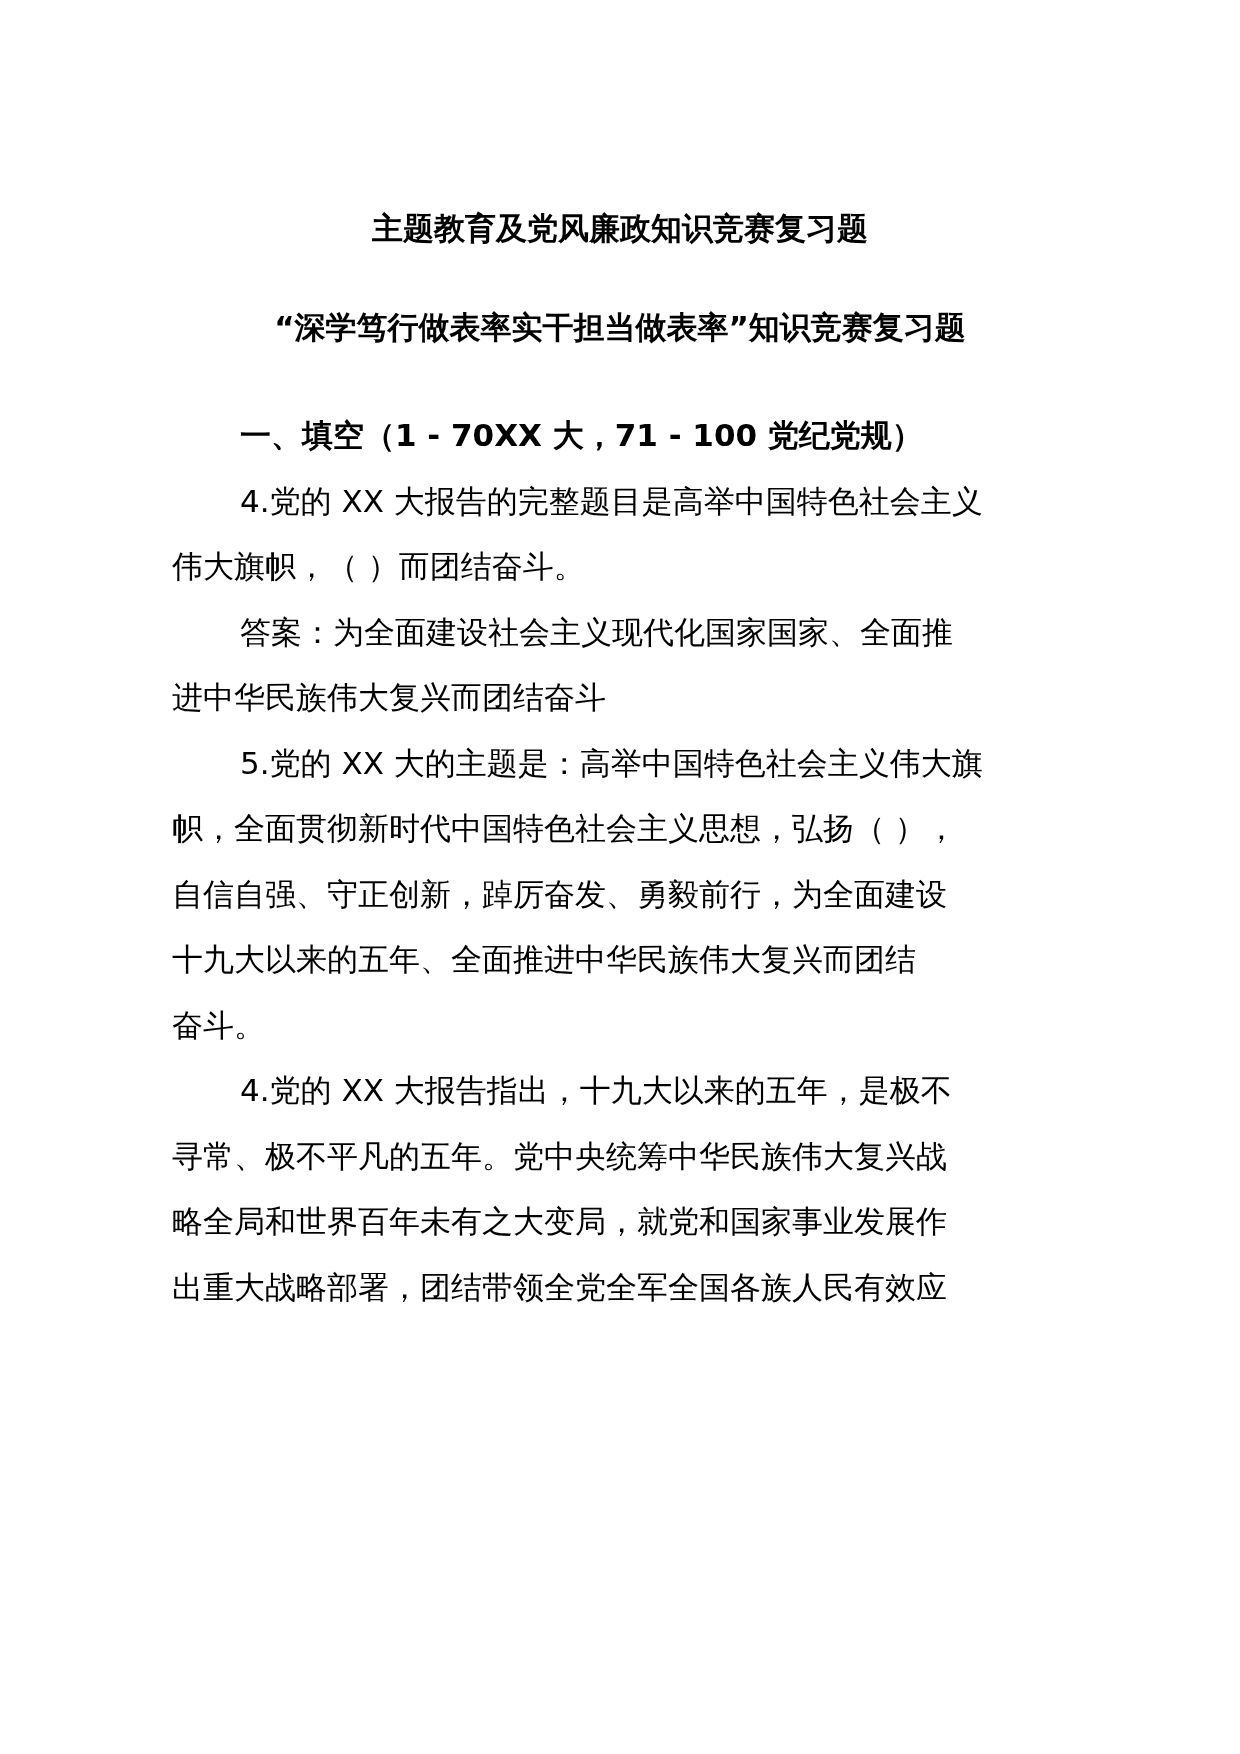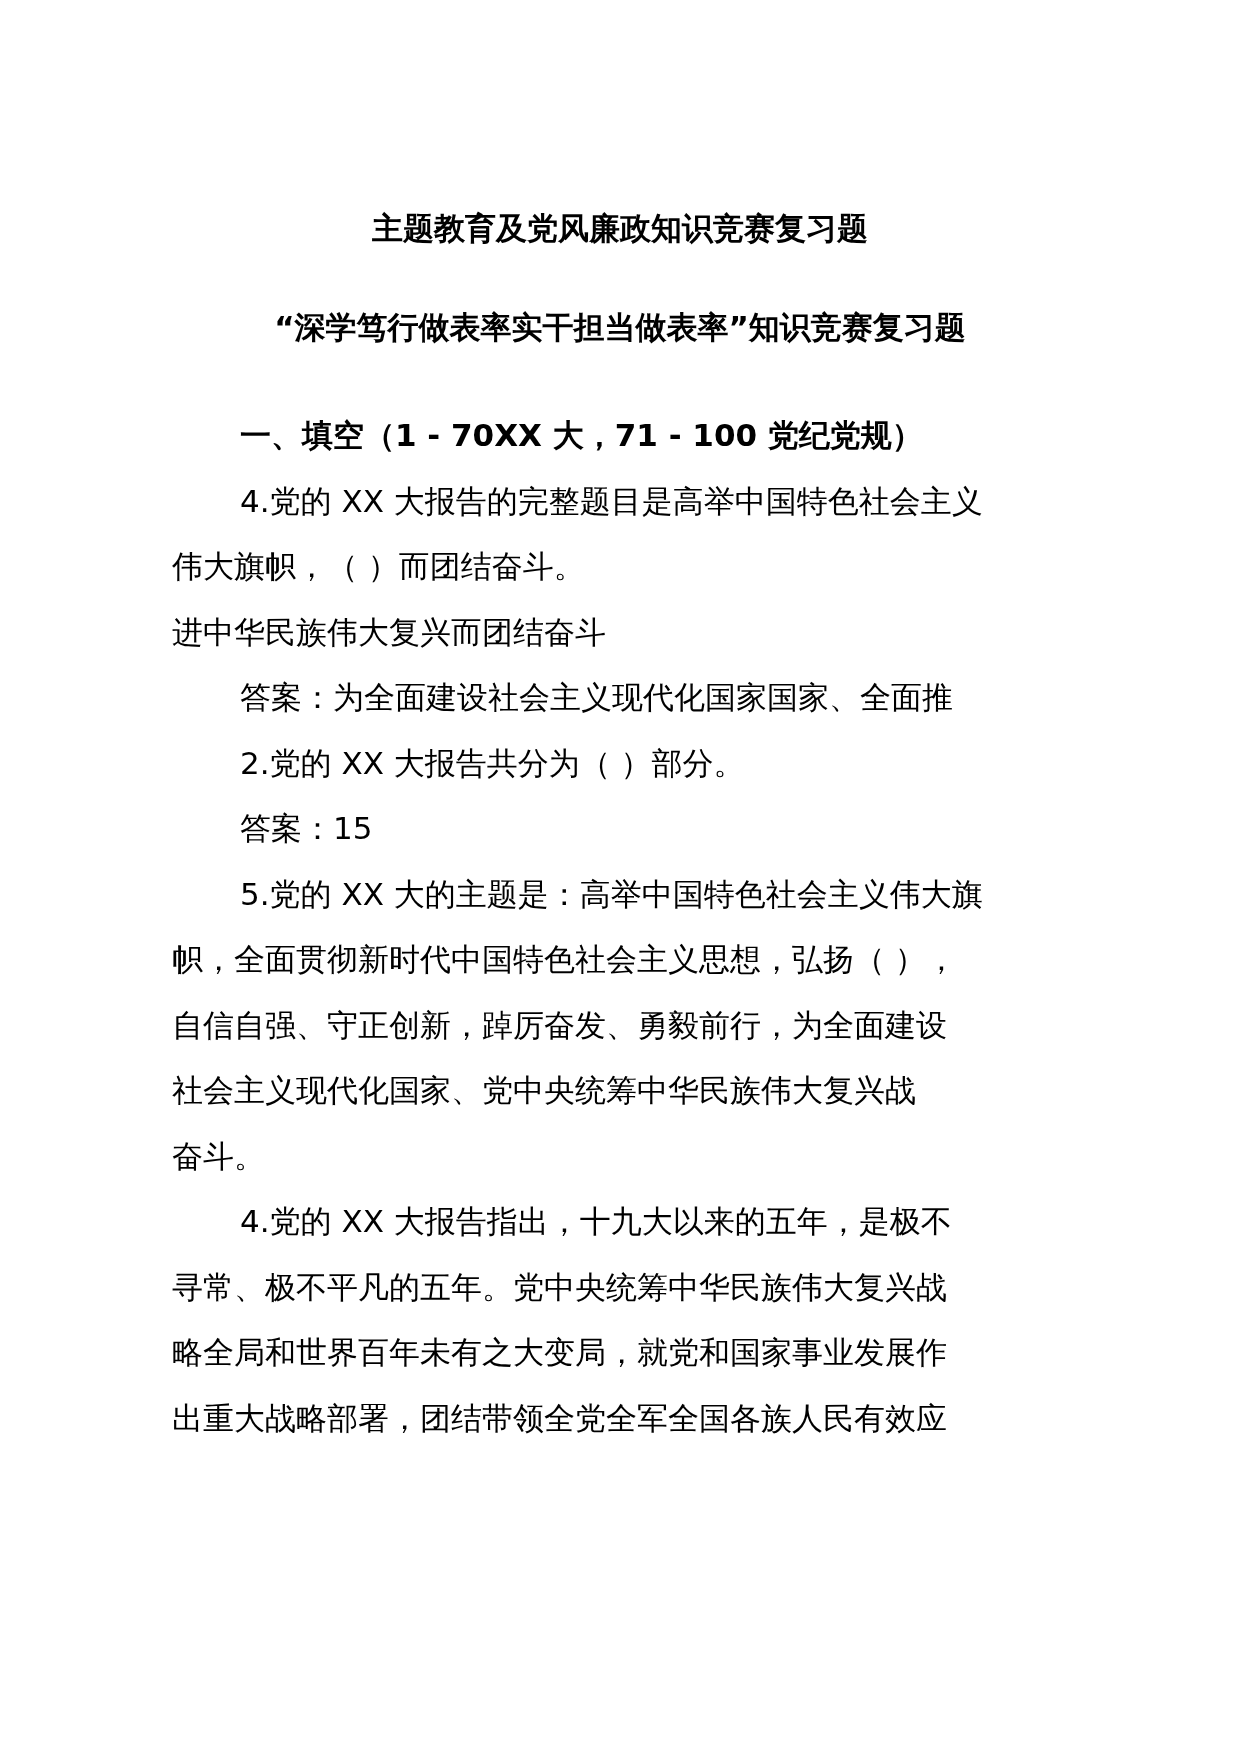--- a/index.html
+++ b/index.html
@@ -68,34 +68,30 @@
   <div class="title title-main">主题教育及党风廉政知识竞赛复习题</div>
   <div class="title title-sub">“深学笃行做表率实干担当做表率”知识竞赛复习题</div>
 
   <div class="body-block">
 
     <div class="section-heading">一、填空（1 - 70XX 大，71 - 100 党纪党规）</div>
 
     <div>
       <div class="line indent">4.党的 XX 大报告的完整题目是高举中国特色社会主义</div>
       <div class="line">伟大旗帜，（ ）而团结奋斗。</div>
+      <div class="line indent">答案：为全面建设社会主义现代化国家国家、全面推</div>
       <div class="line">进中华民族伟大复兴而团结奋斗</div>
-      <div class="line indent">答案：为全面建设社会主义现代化国家国家、全面推</div>
     </div>
 
-    <div>
-      <div class="line indent">2.党的 XX 大报告共分为（ ）部分。</div>
-      <div class="line indent">答案：15</div>
-    </div>
 
     <div>
       <div class="line indent">5.党的 XX 大的主题是：高举中国特色社会主义伟大旗</div>
       <div class="line">帜，全面贯彻新时代中国特色社会主义思想，弘扬（ ），</div>
       <div class="line">自信自强、守正创新，踔厉奋发、勇毅前行，为全面建设</div>
-      <div class="line">社会主义现代化国家、党中央统筹中华民族伟大复兴战</div>
+      <div class="line">十九大以来的五年、全面推进中华民族伟大复兴而团结</div>
       <div class="line">奋斗。</div>
     </div>
 
     <div>
       <div class="line indent bold">4.党的 XX 大报告指出，十九大以来的五年，是极不</div>
       <div class="line"><span class="bold">寻常、极不平凡的五年。</span><span>党中央统筹中华民族伟大复兴战</span></div>
       <div class="line">略全局和世界百年未有之大变局，就党和国家事业发展作</div>
       <div class="line">出重大战略部署，团结带领全党全军全国各族人民有效应</div>
     </div>
 

